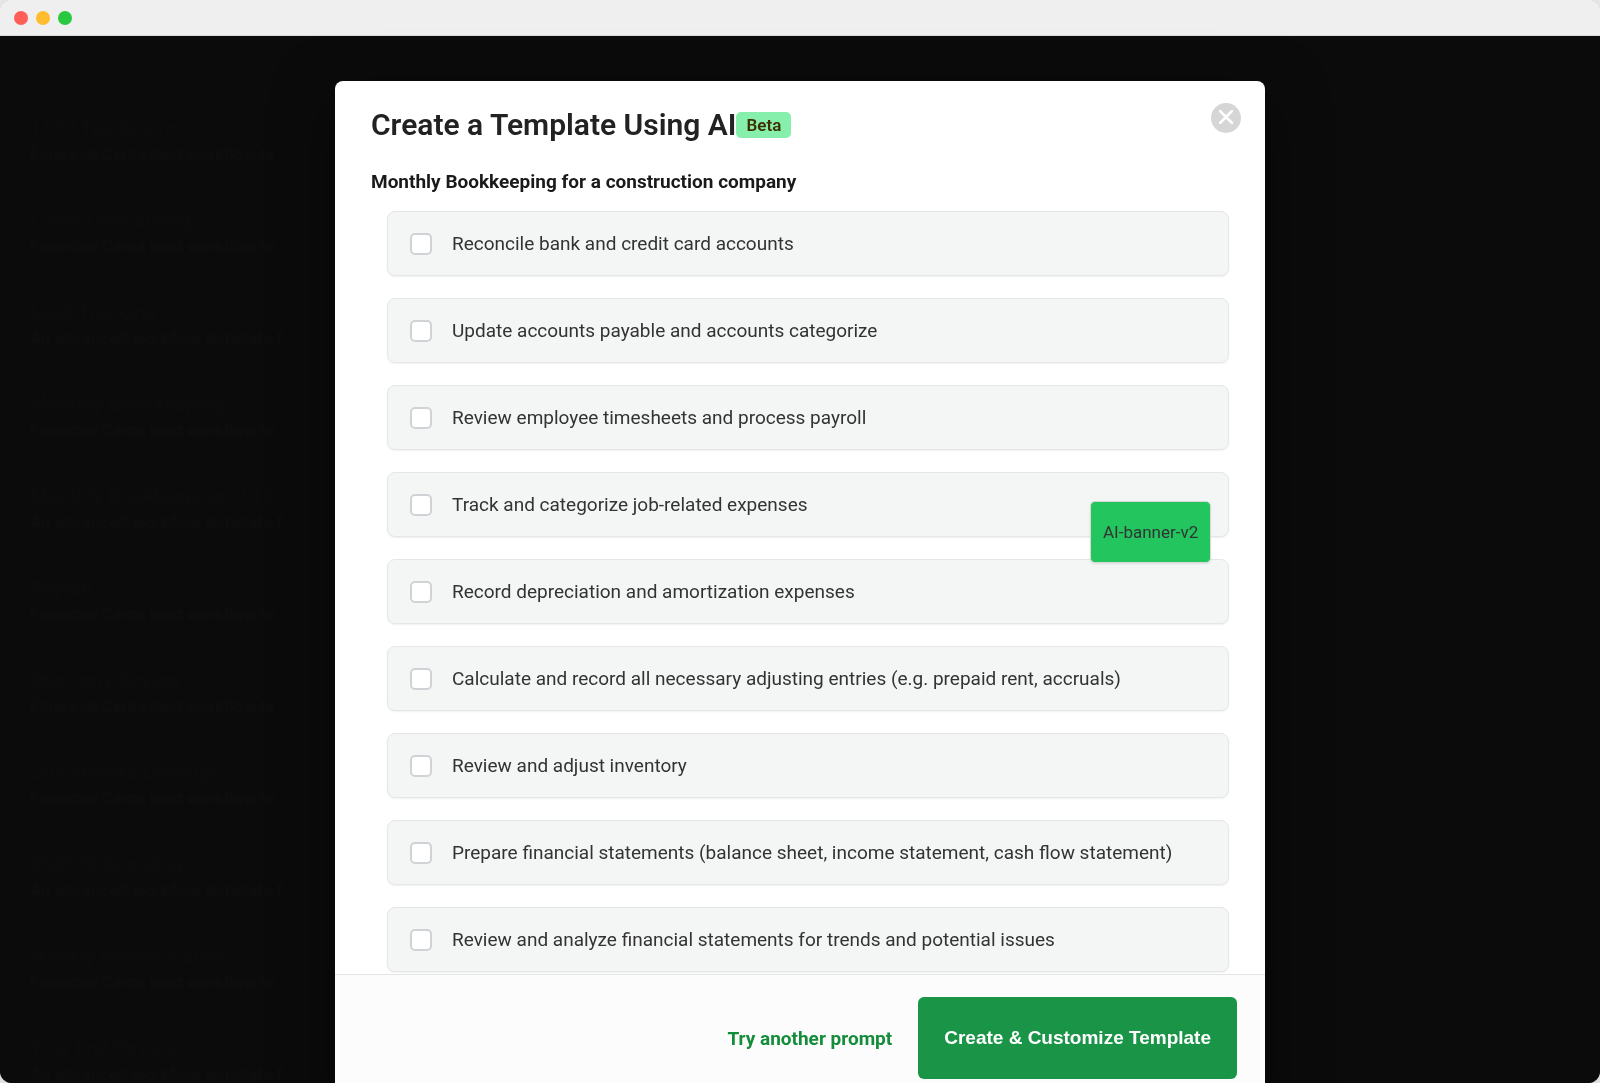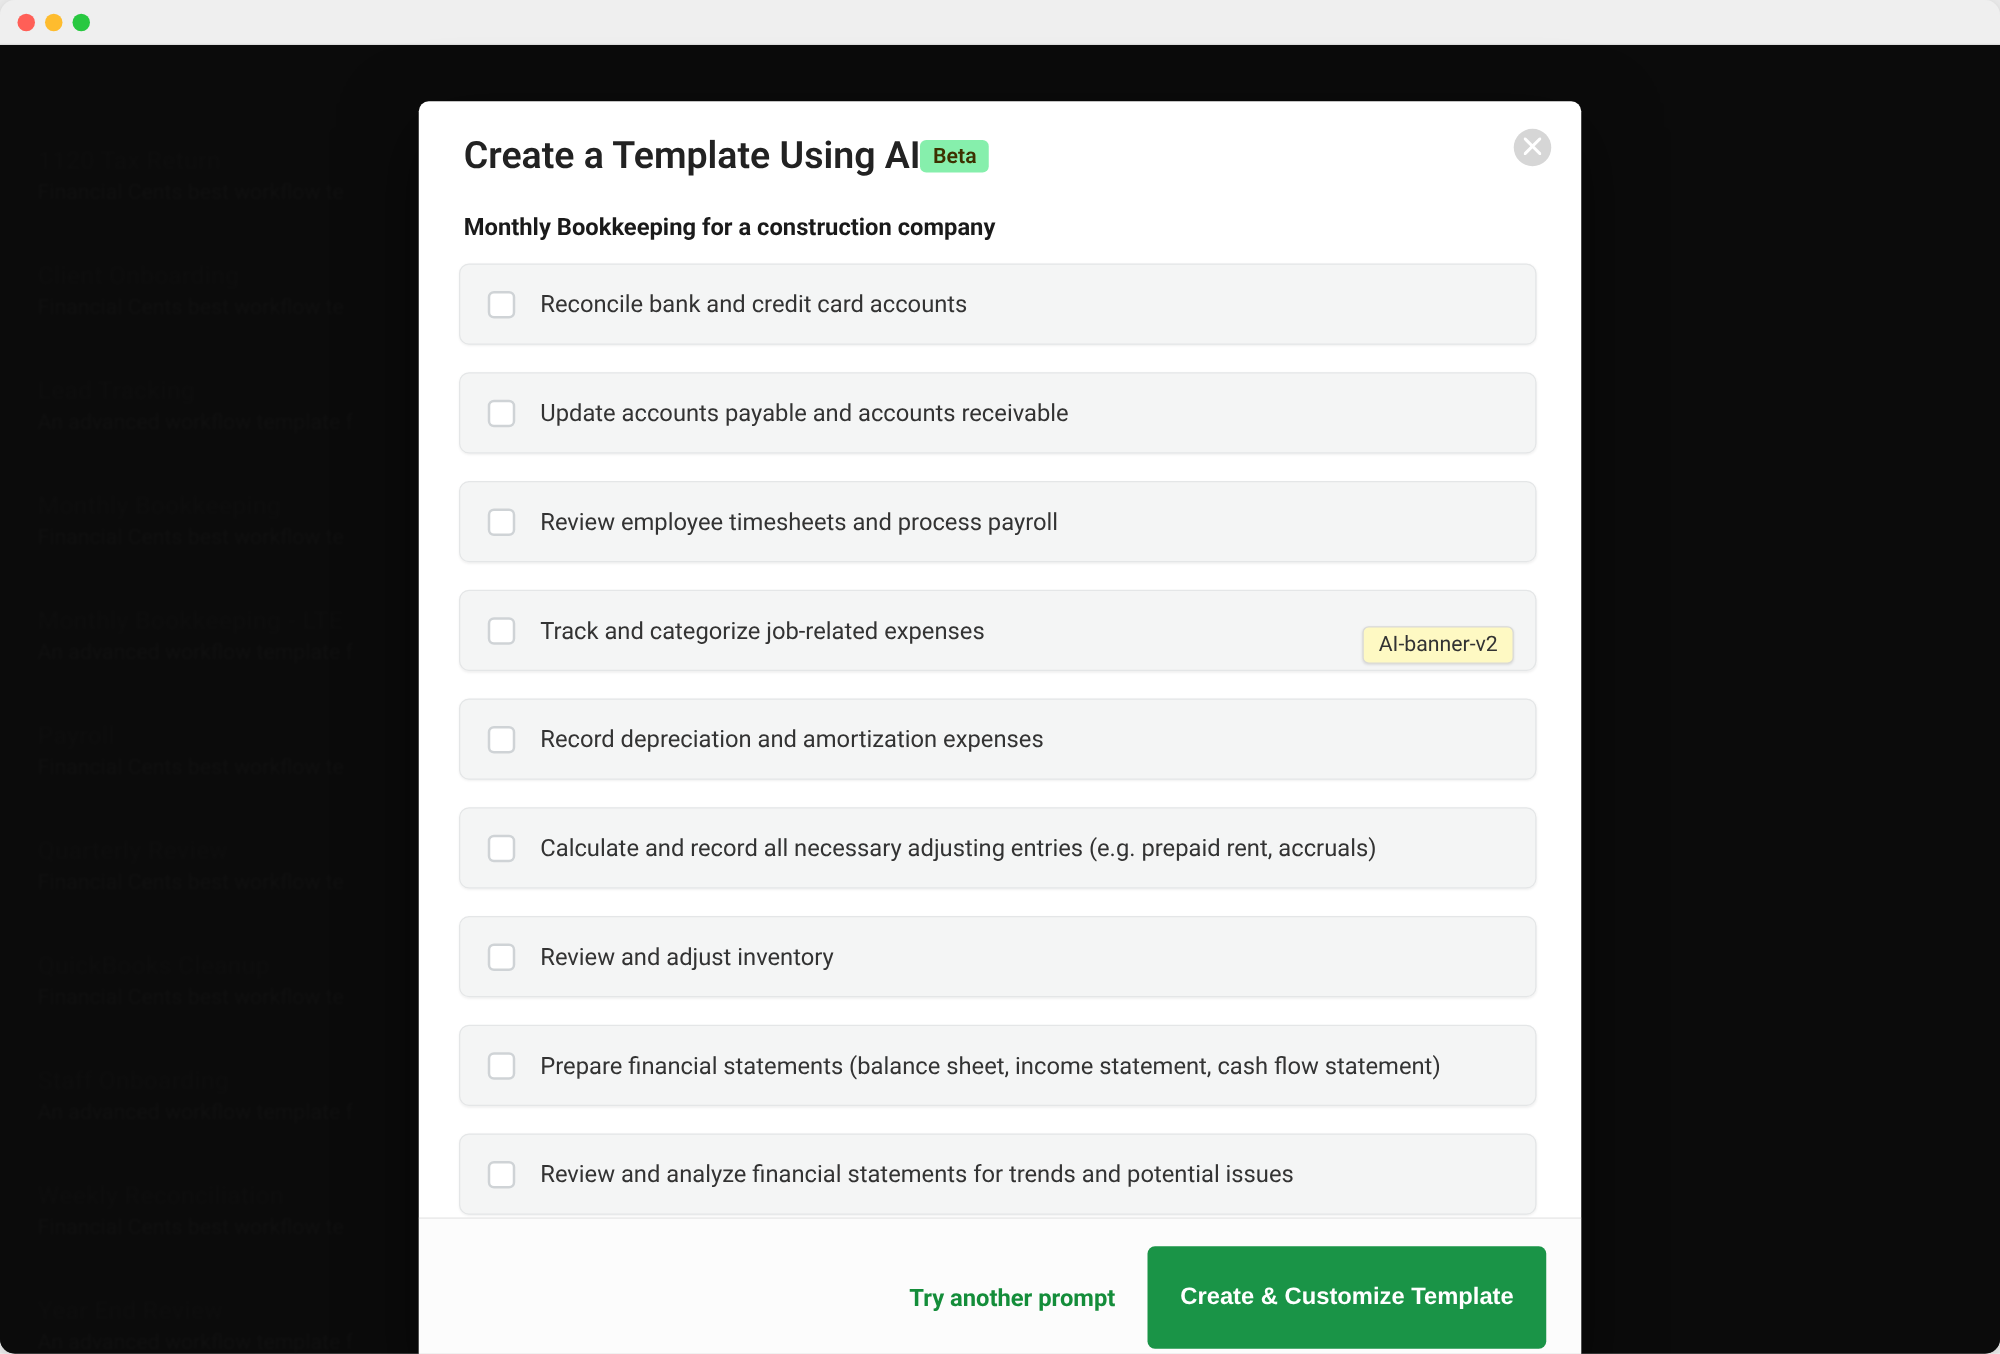--- a/index.html
+++ b/index.html
@@ -95,21 +95,21 @@
   .close-btn svg { width: 14px; height: 14px; }
 
   .prompt-label {
     font-size: 19px;
     font-weight: 700;
     color: #1a1a1a;
     margin-top: 28px;
   }
 
   .task-list {
-    padding: 18px 36px 10px 32px;
+    padding: 18px 36px 10px 52px;
     flex: 1;
     overflow-y: auto;
     display: flex;
     flex-direction: column;
     gap: 22px;
   }
 
   .task-item {
     background: #f4f5f5;
     border: 1px solid #e4e6e7;
@@ -126,24 +126,24 @@
     width: 22px; height: 22px;
     border: 2px solid #cfd3d6;
     border-radius: 5px;
     background: #fff;
     flex-shrink: 0;
     cursor: pointer;
   }
 
   .tooltip-tag {
     position: absolute;
-    background: #fef9c3;
+    background: #22c55e;
     border: 1px solid #d9d9d6;
     border-radius: 5px;
-    padding: 4px 12px;
+    padding: 20px 12px;
     font-size: 17px;
     color: #333;
     box-shadow: 0 1px 2px rgba(0,0,0,0.1);
     pointer-events: none;
   }
 
   .modal-footer {
     border-top: 1px solid #e6e6e6;
     background: #fcfcfc;
     padding: 22px 28px;
@@ -247,21 +247,21 @@
         <div class="prompt-label">Monthly Bookkeeping for a construction company</div>
       </div>
 
       <div class="task-list">
         <div class="task-item">
           <div class="task-checkbox"></div>
           <span>Reconcile bank and credit card accounts</span>
         </div>
         <div class="task-item">
           <div class="task-checkbox"></div>
-          <span>Update accounts payable and accounts receivable</span>
+          <span>Update accounts payable and accounts categorize</span>
         </div>
         <div class="task-item">
           <div class="task-checkbox"></div>
           <span>Review employee timesheets and process payroll</span>
         </div>
         <div class="task-item">
           <div class="task-checkbox"></div>
           <span>Track and categorize job-related expenses</span>
         </div>
         <div class="task-item">

